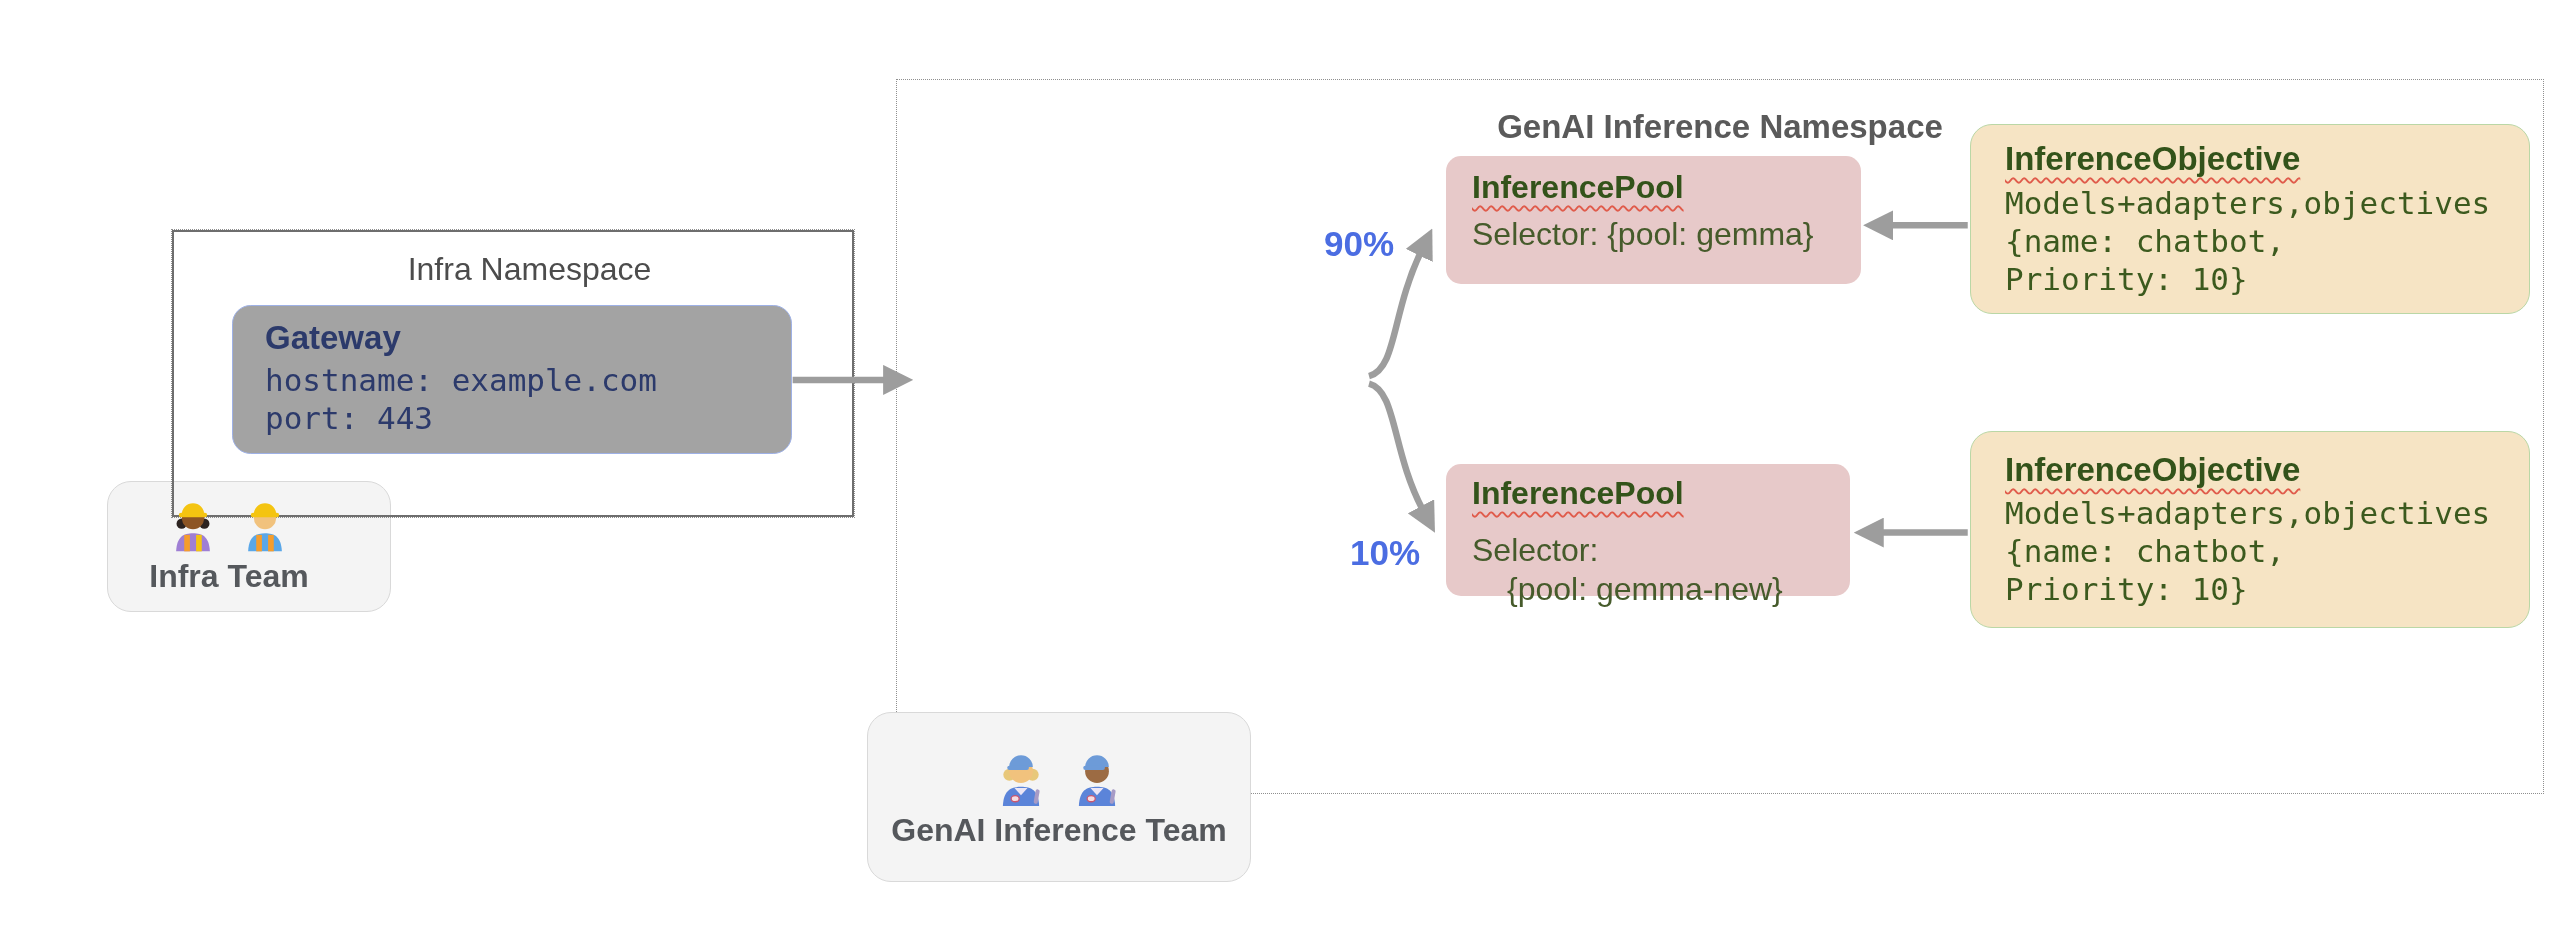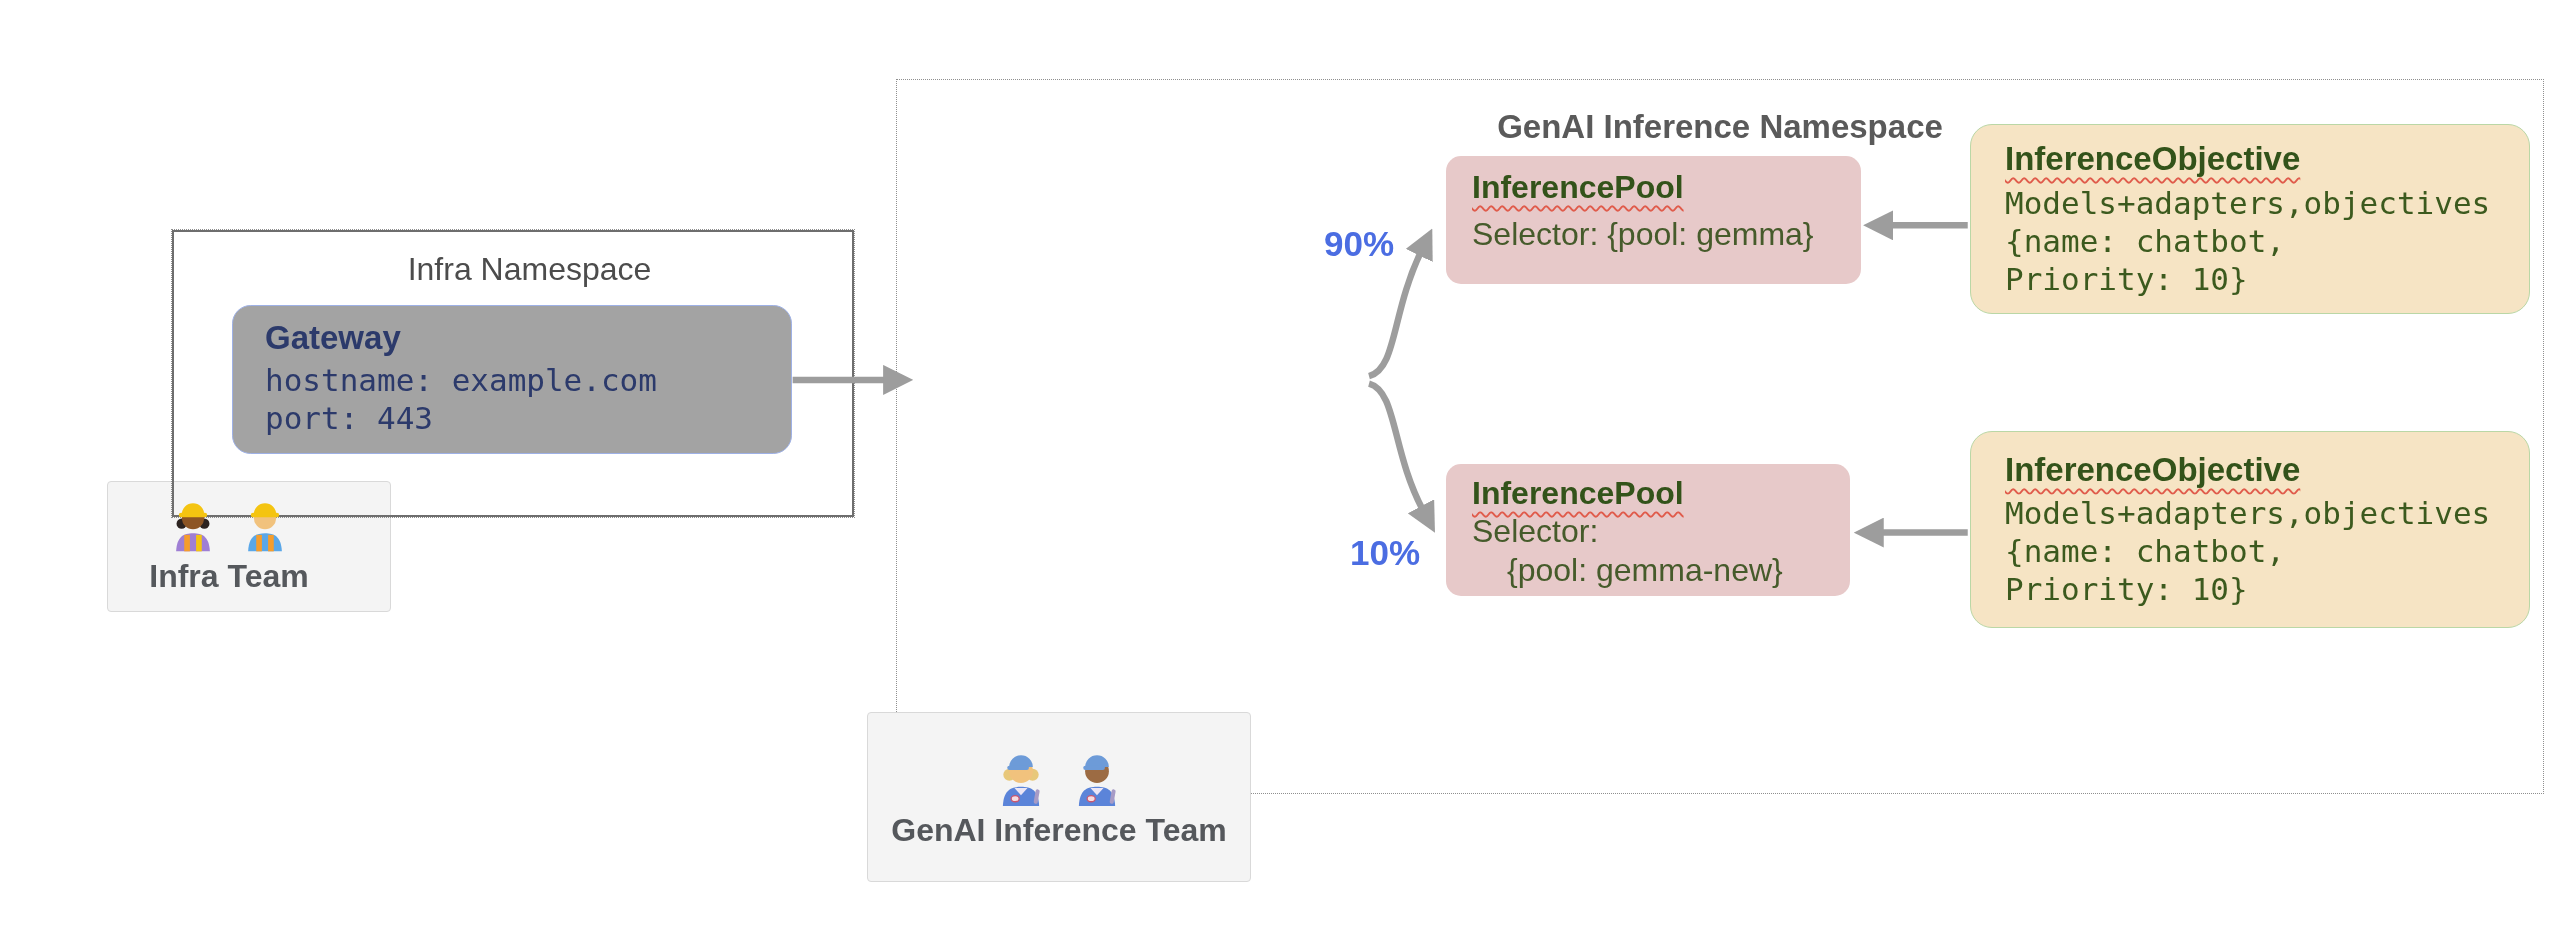--- a/index.html
+++ b/index.html
@@ -31,31 +31,31 @@
              border:1.9px solid #b7d1a3;padding:17px 0 0 22.4px;color:#3c5a1e;}
   #httproute .boxtitle{color:#33531a;margin-bottom:4.7px;}
   #httproute .mono{font-size:31px;line-height:38px;}
 
   .pool{background:#e7c9c9;border-radius:15px;color:#465b2b;}
   #pool-top{left:1446px;top:156px;width:415px;height:128px;padding:13px 0 0 26px;}
   #pool-bottom{left:1446px;top:464px;width:404px;height:132px;padding:11.2px 0 0 26px;}
   .pool .boxtitle{color:#33531a;font-size:32px;}
   .pool .sansline{font-size:32px;line-height:41px;margin-top:7.5px;}
   .pool .sansline2{font-size:32px;line-height:39px;}
-  .pool .sansline2.first{margin-top:0;}
+  .pool .sansline2.first{margin-top:19px;}
   .indent{padding-left:35px;}
 
   .objective{background:#f6e4c4;border:1.9px solid #bad7a6;border-radius:22px;color:#3c5a1e;}
   #obj-top{left:1970px;top:124px;width:560px;height:190px;padding:15px 0 0 34px;}
   #obj-bottom{left:1970px;top:431px;width:560px;height:197px;padding:18.6px 0 0 34px;}
   .objective .boxtitle{color:#33531a;margin-bottom:5.6px;}
   .objective .mono{font-size:31px;line-height:38px;}
 
   
-  .team-bg{background:#f4f4f4;border:1.9px solid #d9d9d9;border-radius:4px;}
+  .team-bg{background:#f4f4f4;border:1.9px solid #d9d9d9;border-radius:24px;}
   #infra-team-bg{left:107px;top:481px;width:284px;height:131px;z-index:1;}
   #infra-team-content{left:107px;top:481px;width:244px;height:131px;z-index:3;
       display:flex;flex-direction:column;align-items:center;justify-content:flex-start;padding-top:13px;}
   #genai-team{left:867px;top:712px;width:384px;height:170px;z-index:2;
       display:flex;flex-direction:column;align-items:center;justify-content:center;}
   .emoji-row{display:flex;gap:18.6px;align-items:flex-end;}
   .team-label{font-weight:700;font-size:32px;color:#55585c;margin-top:5.6px;}
 
   
   .pct{z-index:5;font-weight:700;font-size:35px;color:#4b6de2;text-align:center;width:102px;}

